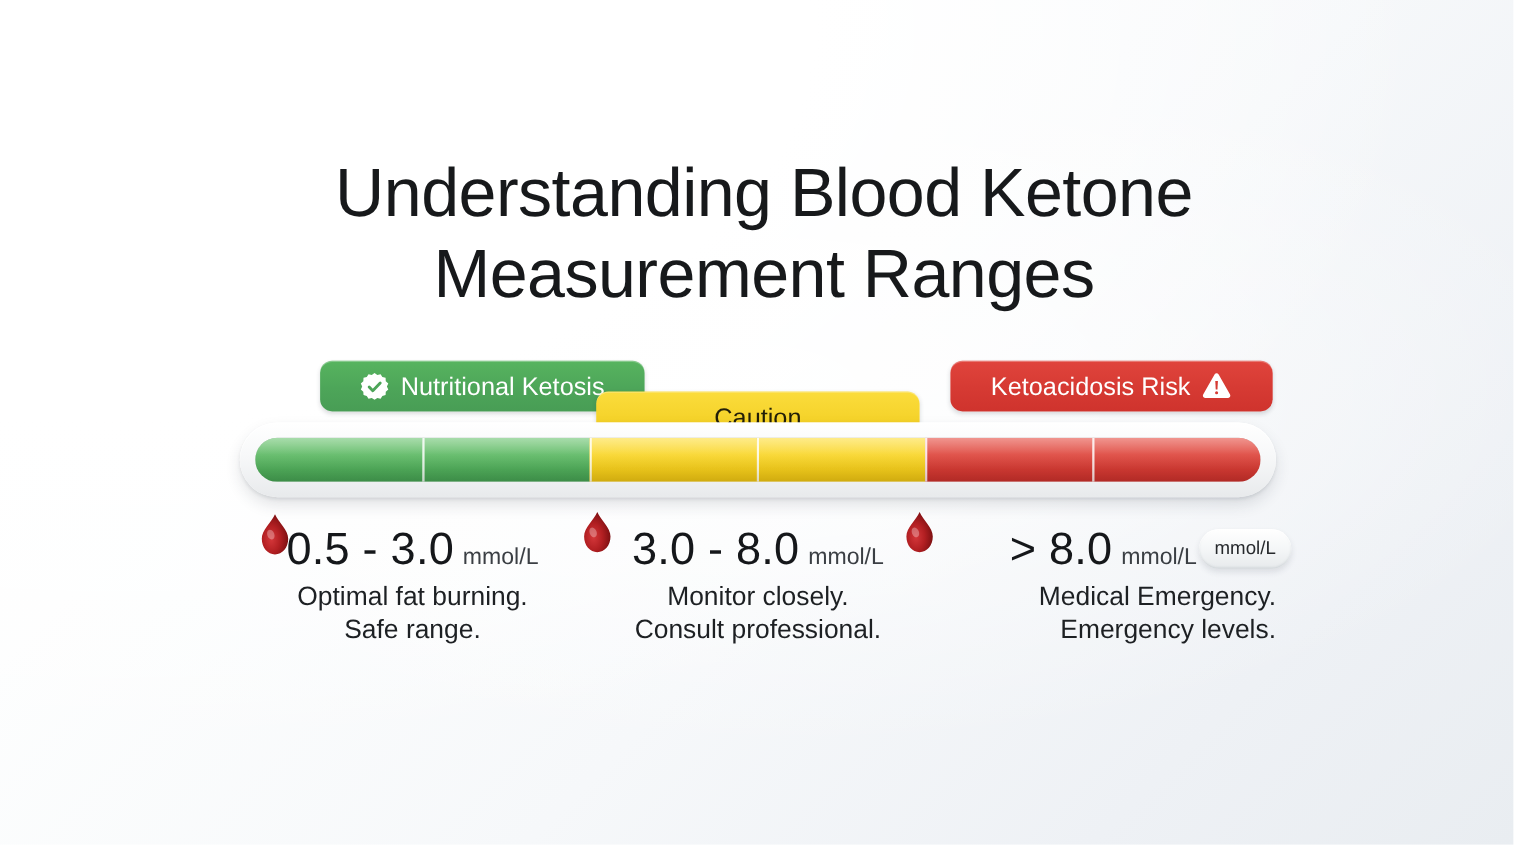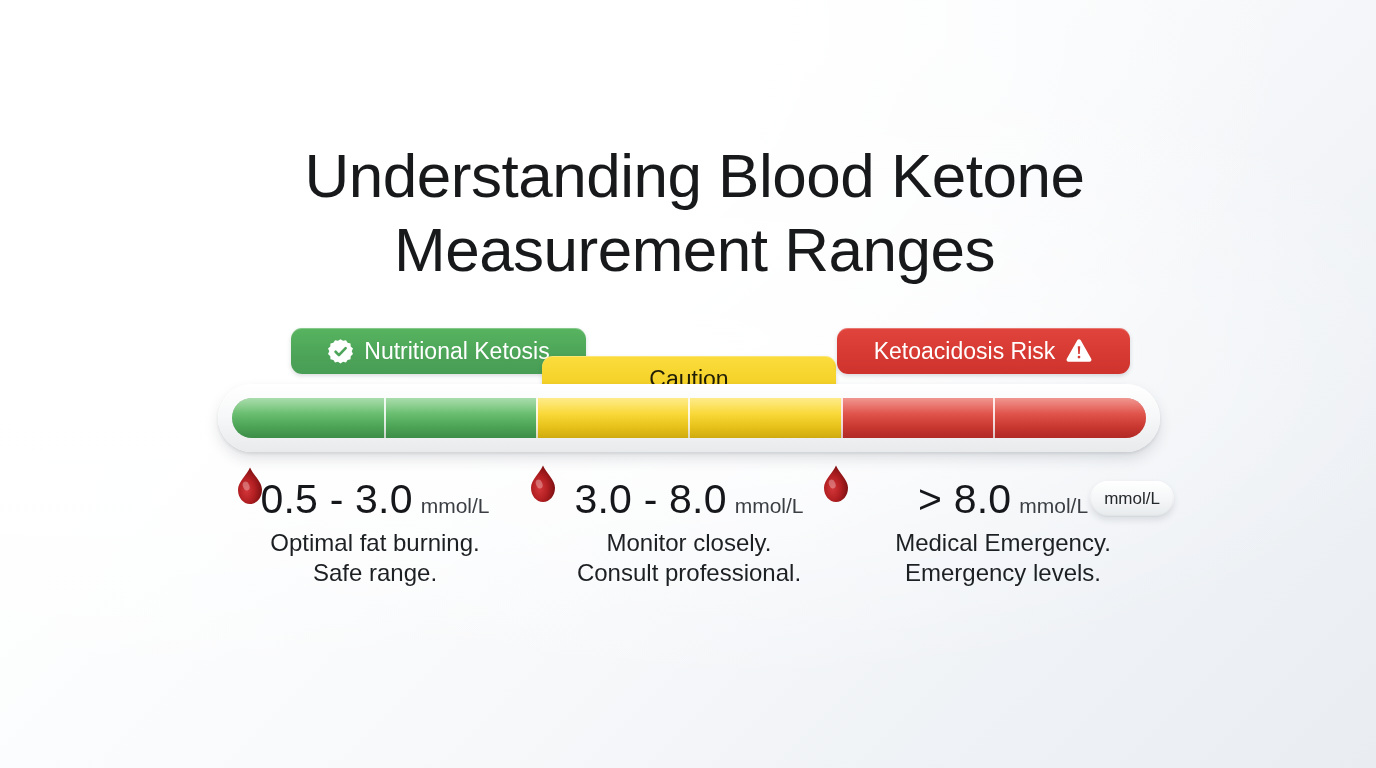--- a/index.html
+++ b/index.html
@@ -78,21 +78,21 @@
     margin-left: 48px;
   }
   .chip-yellow {
     left: 299px;
     width: 294px;
     background: linear-gradient(180deg, #fbdc3c 0%, #f5d32a 55%, #f0cb1e 100%);
     color: #221f08;
     margin-top: 28px;
   }
   .chip-red {
-    left: 594px;
+    left: 621px;
     width: 293px;
     background: linear-gradient(180deg, #e0443c 0%, #d63a33 55%, #cf332d 100%);
     color: #ffffff;
   }
   .chip-label { white-space: nowrap; }
 
   
   .seal-icon { width: 27px; height: 27px; display: block; flex: 0 0 auto; }
   
   .warn-icon { width: 28px; height: 26px; display: block; flex: 0 0 auto; }
@@ -149,21 +149,21 @@
     height: 130px;
   }
   .reading {
     position: absolute;
     top: 0;
     width: 314px;
     text-align: center;
   }
   .reading-1 { left: 0px; }
   .reading-2 { left: 314px; }
-  .reading-3 { left: 628px; }
+  .reading-3 { left: 628px; text-align: right; }
 
   .value-row {
     height: 58px;
     display: flex;
     align-items: baseline;
     justify-content: center;
     gap: 8px;
   }
   .value-main {
     font-size: 41px;

